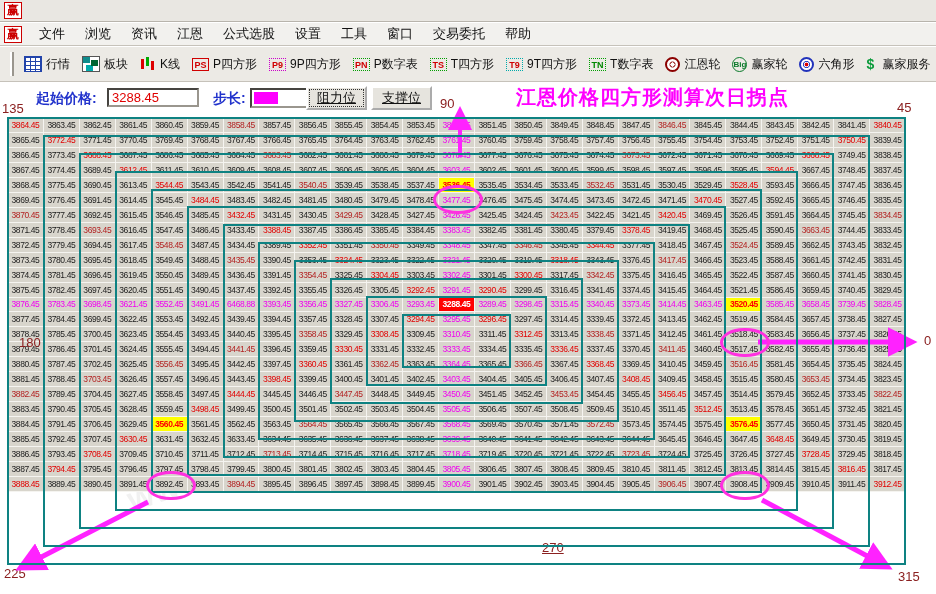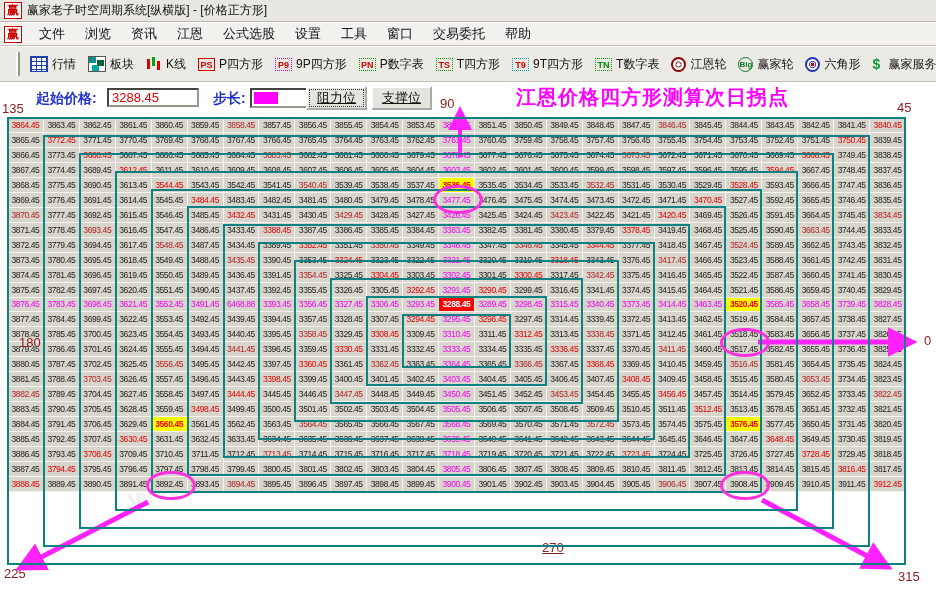--- a/index.html
+++ b/index.html
@@ -8,21 +8,21 @@
   
   .titlebar{position:absolute;left:0;top:0;width:936px;height:22px;background:#e9e7e2;
             border-bottom:1px solid #b8b4ac;display:flex;align-items:center;gap:5px;padding-left:4px;box-sizing:border-box;}
   .logo{width:16px;height:15px;background:#fff;color:#cc0000;font-weight:bold;font-size:12px;
         line-height:15px;text-align:center;border:1px solid #cc0000;}
   .titlebar .titletext{font-size:12px;color:#111;}
   .menubar{position:absolute;left:0;top:23px;width:936px;height:23px;background:#f2f1ee;
            border-bottom:1px solid #c6c2ba;display:flex;align-items:center;gap:2px;padding-left:4px;box-sizing:border-box;}
   .menuitem{font-size:13px;color:#111;padding:6px 9px;cursor:default;}
   .toolbar{position:absolute;left:0;top:47px;width:936px;height:35px;background:#eceae5;
-           border-bottom:1px solid #c6c2ba;display:flex;align-items:center;box-sizing:border-box;padding-left:14px;}
+           border-bottom:1px solid #c6c2ba;display:flex;align-items:center;box-sizing:border-box;padding-left:8px;}
   .tb-handle{width:5px;height:24px;border-left:2px solid #fff;border-right:2px solid #9a968e;margin:0 4px 0 2px;}
   .tb-item{display:flex;align-items:center;gap:4px;padding:2px 6px;font-size:12px;color:#111;white-space:nowrap;}
   .tb-badge{font-size:9px;font-weight:bold;width:17px;height:13px;line-height:13px;text-align:center;box-sizing:border-box;}
   .tb-ico{width:16px;height:14px;display:inline-block;position:relative;}
   .ico-table{background:linear-gradient(#fff,#fff) ,#fff;border:1px solid #2244aa;
              background-image:linear-gradient(#2244aa 1px,transparent 1px),linear-gradient(90deg,#2244aa 1px,transparent 1px);
              background-size:5px 4px;}
   .ico-blocks{background:
       linear-gradient(#0f8c8c,#0f8c8c) 0 0/7px 6px no-repeat,
       linear-gradient(#063,#063) 8px 3px/7px 6px no-repeat,
@@ -63,21 +63,20 @@
   .ellipse{position:absolute;border:3px solid #ff30e0;border-radius:50%;pointer-events:none;}
   .compass{position:absolute;font-size:13px;color:#8b2020;font-family:"Liberation Sans",sans-serif;}
   .watermark{position:absolute;color:rgba(60,60,60,0.07);font-weight:bold;pointer-events:none;white-space:nowrap;}
   svg.overlay{position:absolute;left:0;top:0;pointer-events:none;}
 </style>
 </head>
 <body>
 
 <div class="titlebar">
   <div class="logo">赢</div>
-  <div class="titletext">赢家老子时空周期系统[纵横版] - [价格正方形]</div>
 </div>
 
 <div class="menubar">
   <div class="logo" style="margin-right:6px;">赢</div>
 
 <div class="menuitem">文件</div>
     <div class="menuitem">浏览</div>
     <div class="menuitem">资讯</div>
     <div class="menuitem">江恩</div>
     <div class="menuitem">公式选股</div>

